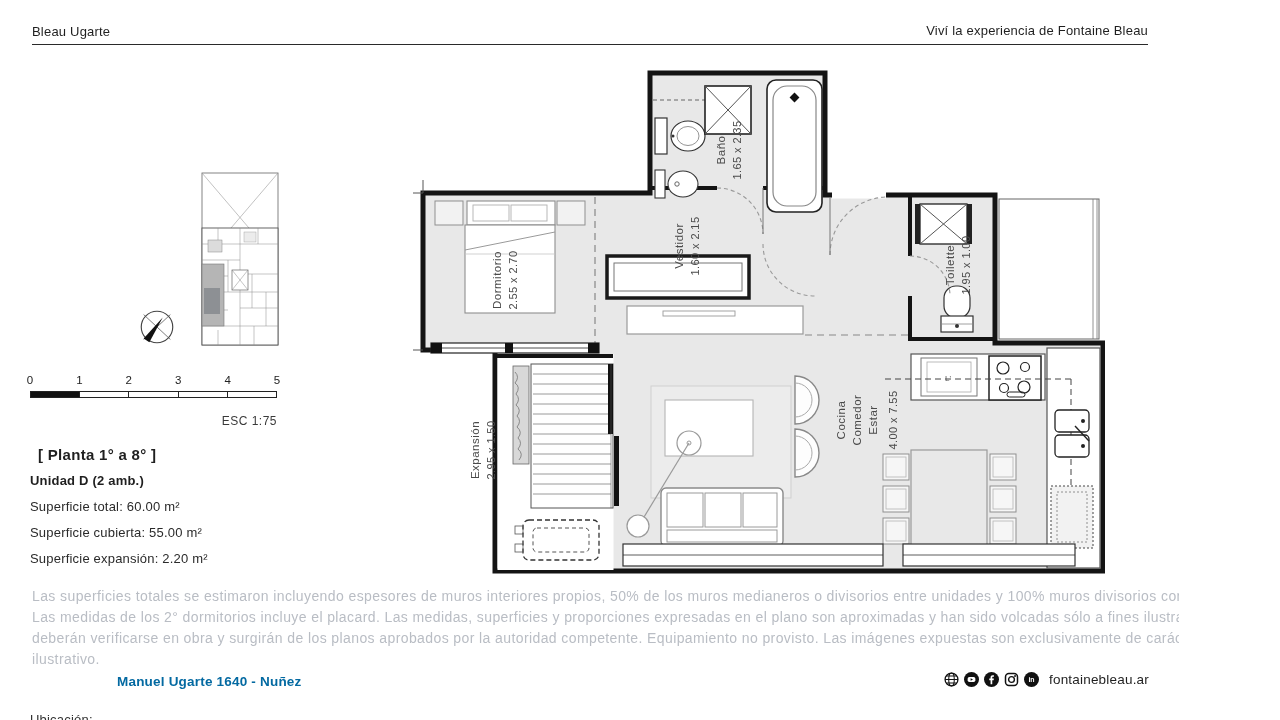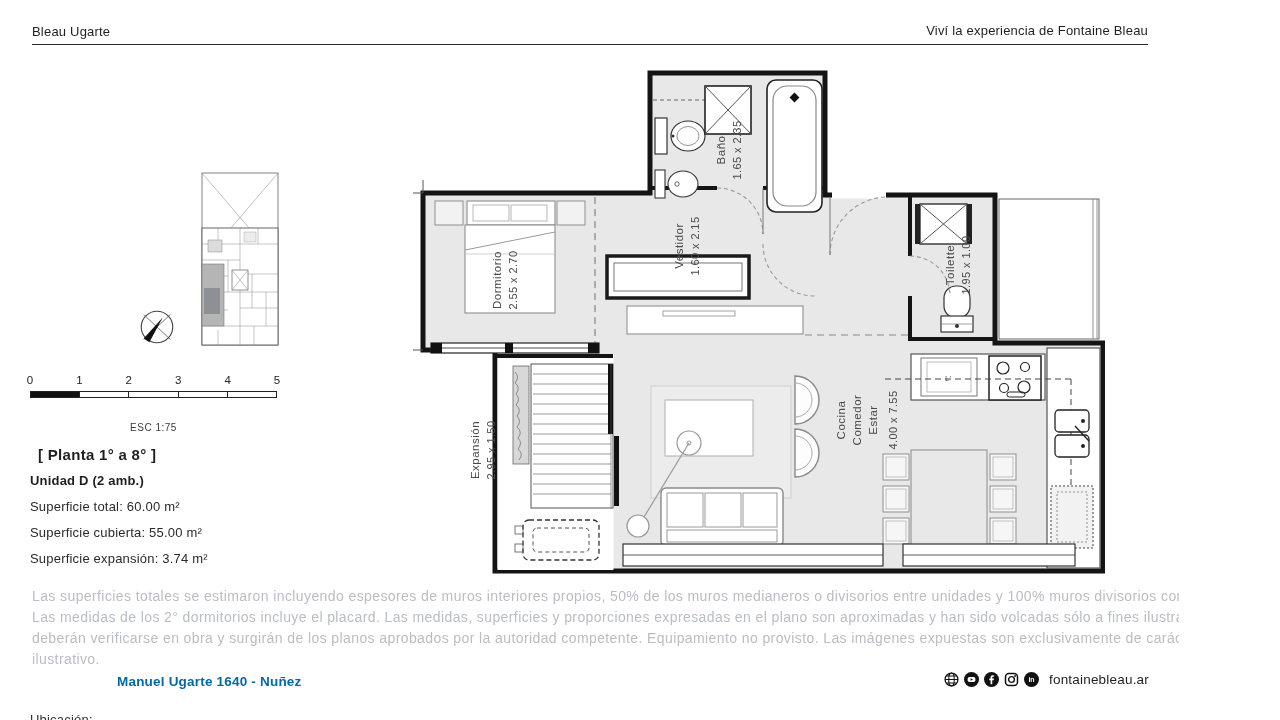--- a/index.html
+++ b/index.html
@@ -10,21 +10,21 @@
   .brand{left:32px;top:24px;font-size:13px;letter-spacing:.2px;}
   .tagline{right:31px;top:23px;font-size:13px;letter-spacing:.2px;margin-left:31px;}
   .rule{left:32px;right:31px;top:44px;border-top:1.5px solid #2a2a2a;height:0;}
   
   .scalebar{left:30px;top:374px;width:247px;}
   .sb-nums{position:relative;height:14px;font-size:11.5px;color:#222;}
   .sb-nums span{position:absolute;transform:translateX(-50%);}
   .sb-bar{margin-top:3px;height:5px;border:1.2px solid #222;display:flex;background:#fff;}
   .sb-seg{flex:1;border-left:1.2px solid #222;}
   .sb-seg.first{border-left:none;background:#111;}
-  .sb-esc{margin-top:24px;text-align:center;font-size:10px;color:#3a3a3a;letter-spacing:.5px;}
+  .sb-esc{margin-top:16px;text-align:right;font-size:12px;color:#3a3a3a;letter-spacing:.5px;}
   
   .planta{left:30px;top:446px;font-size:15px;font-weight:bold;letter-spacing:.3px;padding-left:8px;}
   .unidad{left:30px;top:473px;font-size:13px;font-weight:bold;letter-spacing:.2px;}
   .supline{font-size:13px;letter-spacing:.2px;color:#2a2a2a;}
   .sup1{left:30px;top:499px;} .sup2{left:30px;top:525px;} .sup3{left:30px;top:551px;}
   
   .disclaimer{left:32px;top:586px;width:1220px;font-size:14px;line-height:21px;
               letter-spacing:.4px;color:#b9bdc4;}
   
   .ubic{left:30px;top:712px;font-size:13px;color:#333;letter-spacing:.2px;}
@@ -83,21 +83,21 @@
       <div class="sb-seg"></div>
       <div class="sb-seg"></div>
     </div>
     <div class="sb-esc">ESC 1:75</div>
   </div>
 
   <div class="abs planta">[ Planta 1° a 8° ]</div>
   <div class="abs unidad">Unidad D (2 amb.)</div>
   <div class="abs supline sup1">Superficie total: 60.00 m²</div>
   <div class="abs supline sup2">Superficie cubierta: 55.00 m²</div>
-  <div class="abs supline sup3">Superficie expansión: 3.74 m²</div>
+  <div class="abs supline sup3">Superficie expansión: 2.20 m²</div>
 
   <svg class="abs" style="left:405px;top:58px" width="700" height="520" viewBox="0 0 700 520">
 
     <g>
       <path d="M18,135 H245 V15 H420 V137 H590 V285 H698 V513 H90 V292 H18 Z" fill="#e8e8e8" stroke="#141414" stroke-width="5" stroke-linejoin="miter"></path>
       <path d="M18,122 V135 M8,135 H18 M8,292 H18" stroke="#555" stroke-width="1" fill="none"></path>
     </g>
 
     <g>
       <rect x="594" y="141" width="100" height="140" fill="#fff" stroke="#666" stroke-width="1"></rect>

